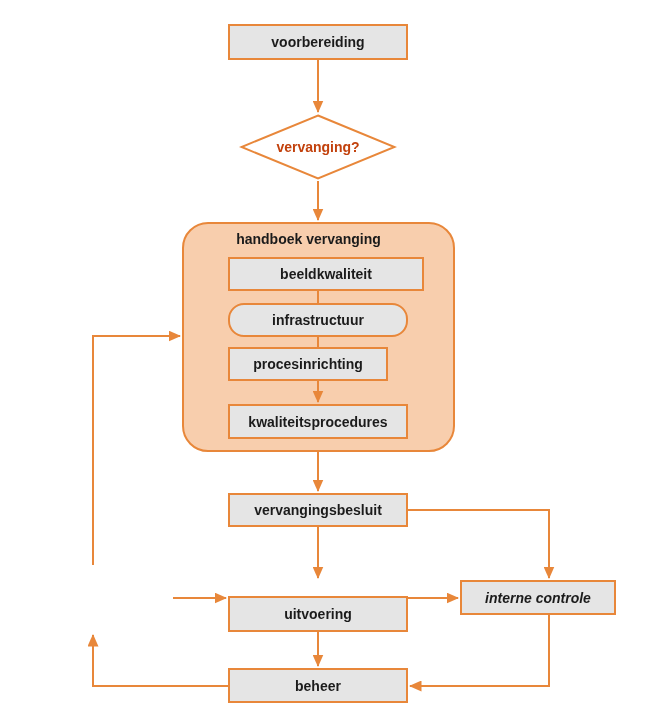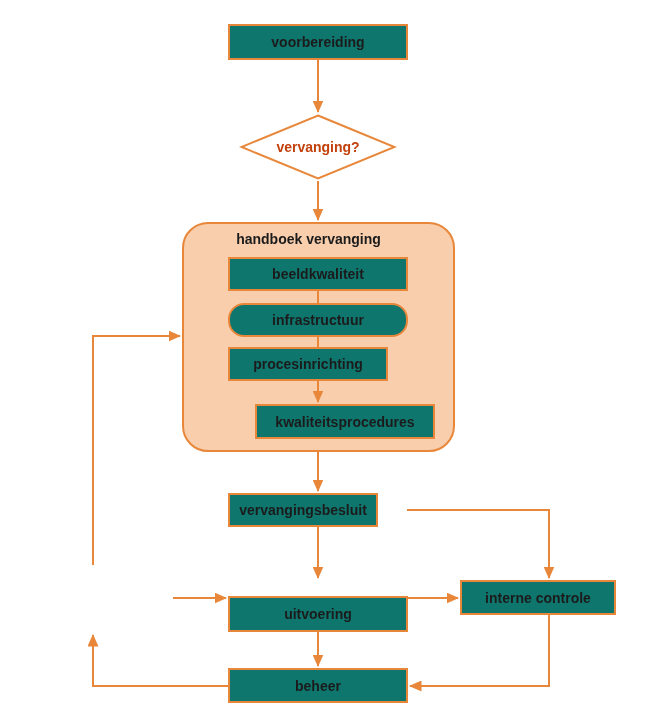--- a/index.html
+++ b/index.html
@@ -26,21 +26,21 @@
     box-sizing: border-box;
     display: flex;
     align-items: center;
     justify-content: center;
     text-align: center;
     font-weight: 700;
     font-size: 14px;
     color: #1b1b1b;
   }
   .process {
-    background: #0f766e;
+    background: #e5e5e5;
     border: 2px solid #E8873A;
   }
   .container-node {
     position: absolute;
     box-sizing: border-box;
     background: #F8CEAD;
     border: 2px solid #E8873A;
     border-radius: 26px;
   }
   .container-title {
@@ -110,40 +110,40 @@
 
   <div class="diamond-node" style="left:239px; top:114px; width:158px; height:66px;">
     <svg width="158" height="66" viewBox="0 0 158 66">
       <polygon points="79,1.5 155.5,33 79,64.5 2.5,33" fill="#ffffff" stroke="#E8873A" stroke-width="2"></polygon>
     </svg>
     <span class="diamond-label">vervanging?</span>
   </div>
 
   <div class="container-title" style="left:172px; top:231px; width:273px;">handboek vervanging</div>
 
-  <div class="node process" style="left:228px; top:257px; width:180px; height:34px;">
+  <div class="node process" style="left:228px; top:257px; width:196px; height:34px;">
     <span>beeldkwaliteit</span>
   </div>
   <div class="node process" style="left:228px; top:303px; width:180px; height:34px;border-radius:16px;">
     <span>infrastructuur</span>
   </div>
   <div class="node process" style="left:228px; top:347px; width:160px; height:34px;">
     <span>procesinrichting</span>
   </div>
-  <div class="node process" style="left:228px; top:404px; width:180px; height:35px;margin-left:27px;">
+  <div class="node process" style="left:228px; top:404px; width:180px; height:35px;">
     <span>kwaliteitsprocedures</span>
   </div>
 
-  <div class="node process" style="left:228px; top:493px; width:150px; height:34px;">
+  <div class="node process" style="left:228px; top:493px; width:180px; height:34px;">
     <span>vervangingsbesluit</span>
   </div>
   <div class="node process" style="left:228px; top:580px; width:180px; height:36px;margin-top:16px;">
     <span>uitvoering</span>
   </div>
-  <div class="node process" style="left:460px; top:580px; width:156px; height:35px;">
+  <div class="node process" style="left:460px; top:580px; width:156px; height:35px;font-style:italic;">
     <span>interne controle</span>
   </div>
   <div class="node process" style="left:228px; top:668px; width:180px; height:35px;text-align:center;">
     <span>beheer</span>
   </div>
 
 
 </div>
 
 </body></html>

